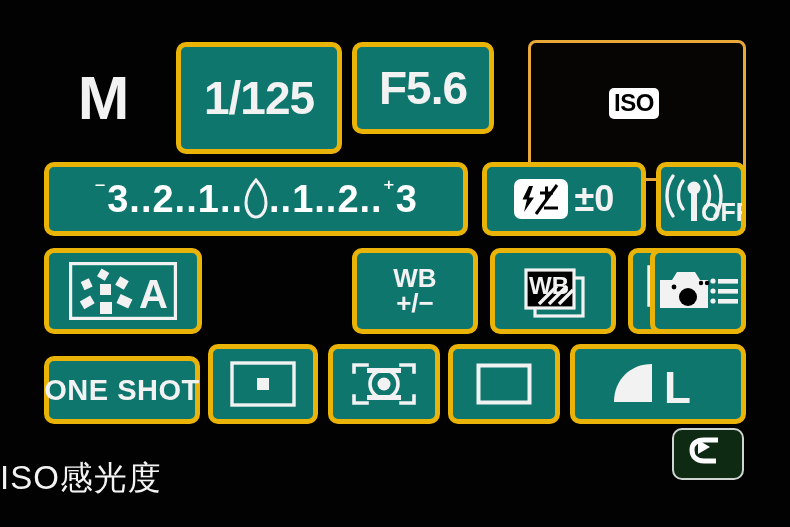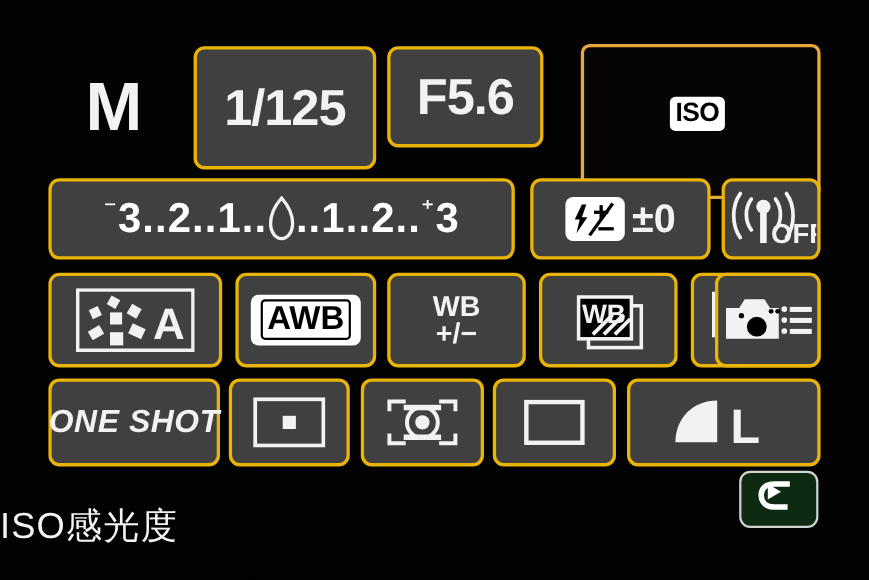--- a/index.html
+++ b/index.html
@@ -3,21 +3,21 @@
 <meta charset="utf-8">
 <style>
   html,body{margin:0;padding:0;background:#000;}
   body{width:790px;height:527px;overflow:hidden;
        font-family:"Liberation Sans","DejaVu Sans",sans-serif;
        color:#fff;-webkit-font-smoothing:antialiased;}
   .screen{position:relative;width:790px;height:527px;background:#020202;}
 
   
   .tile{position:absolute;box-sizing:border-box;
-        background:#404040;border:3px solid #eab308;border-radius:10px;
+        background:#0f766e;border:5px solid #eab308;border-radius:10px;
         display:flex;align-items:center;justify-content:center;}
   .tile.plain{background:transparent;border:none;}
   .tile.sel{border:3px solid #e8a93a;border-radius:8px;background:#060503;}
 
   .txt{color:#f2f2f2;line-height:1;white-space:nowrap;}
   .mode{font-size:62px;font-weight:700;letter-spacing:1px;}
   .big{font-size:46px;font-weight:600;letter-spacing:-1px;}
   .iso-num{font-size:50px;font-weight:600;letter-spacing:-1px;}
   .oneshot{font-size:29px;font-weight:700;letter-spacing:.5px;}
 
@@ -141,25 +141,20 @@
           <rect x="13" y="18" width="9" height="9" transform="rotate(-25 17 22)"></rect>
           <rect x="48" y="16" width="10" height="10" transform="rotate(30 53 21)"></rect>
           <rect x="12" y="36" width="12" height="9" transform="rotate(-30 18 40)"></rect>
           <rect x="49" y="34" width="13" height="10" transform="rotate(25 55 39)"></rect>
           <text x="70" y="46" font-family="Liberation Sans, sans-serif" font-size="40" font-weight="600" fill="#f2f2f2">A</text>
         </g>
       </svg>
     </span>
   </div>
 
-  <div class="tile" style="left:214px;top:248px;width:128px;height:86px;">
-    <span class="awb">
-      <span class="inner">AWB</span>
-    </span>
-  </div>
 
   <div class="tile" style="left:352px;top:248px;width:126px;height:86px;">
     <span class="txt wbpm">
       <span>WB</span><br>
       <span>+/−</span>
     </span>
   </div>
 
   <div class="tile" style="left:490px;top:248px;width:126px;height:86px;">
     <span>
@@ -211,21 +206,21 @@
         </g>
         <g fill="#f2f2f2">
           <circle cx="57" cy="15" r="2.6"></circle>
             <circle cx="57" cy="25" r="2.6"></circle>
             <circle cx="57" cy="35" r="2.6"></circle>
         </g>
       </svg>
     </span>
   </div>
 
-  <div class="tile" style="left:44px;top:344px;width:156px;height:80px;font-style:italic;">
+  <div class="tile" style="left:44px;top:356px;width:156px;height:68px;">
     <span class="txt oneshot">ONE SHOT</span>
   </div>
 
   <div class="tile" style="left:208px;top:344px;width:110px;height:80px;">
     <span>
       <svg width="66" height="46" viewBox="0 0 66 46">
         <rect x="2" y="2" width="62" height="42" fill="none" stroke="#f2f2f2" stroke-width="3.4"></rect>
         <rect x="27" y="17" width="12" height="12" fill="#f2f2f2"></rect>
       </svg>
     </span>

